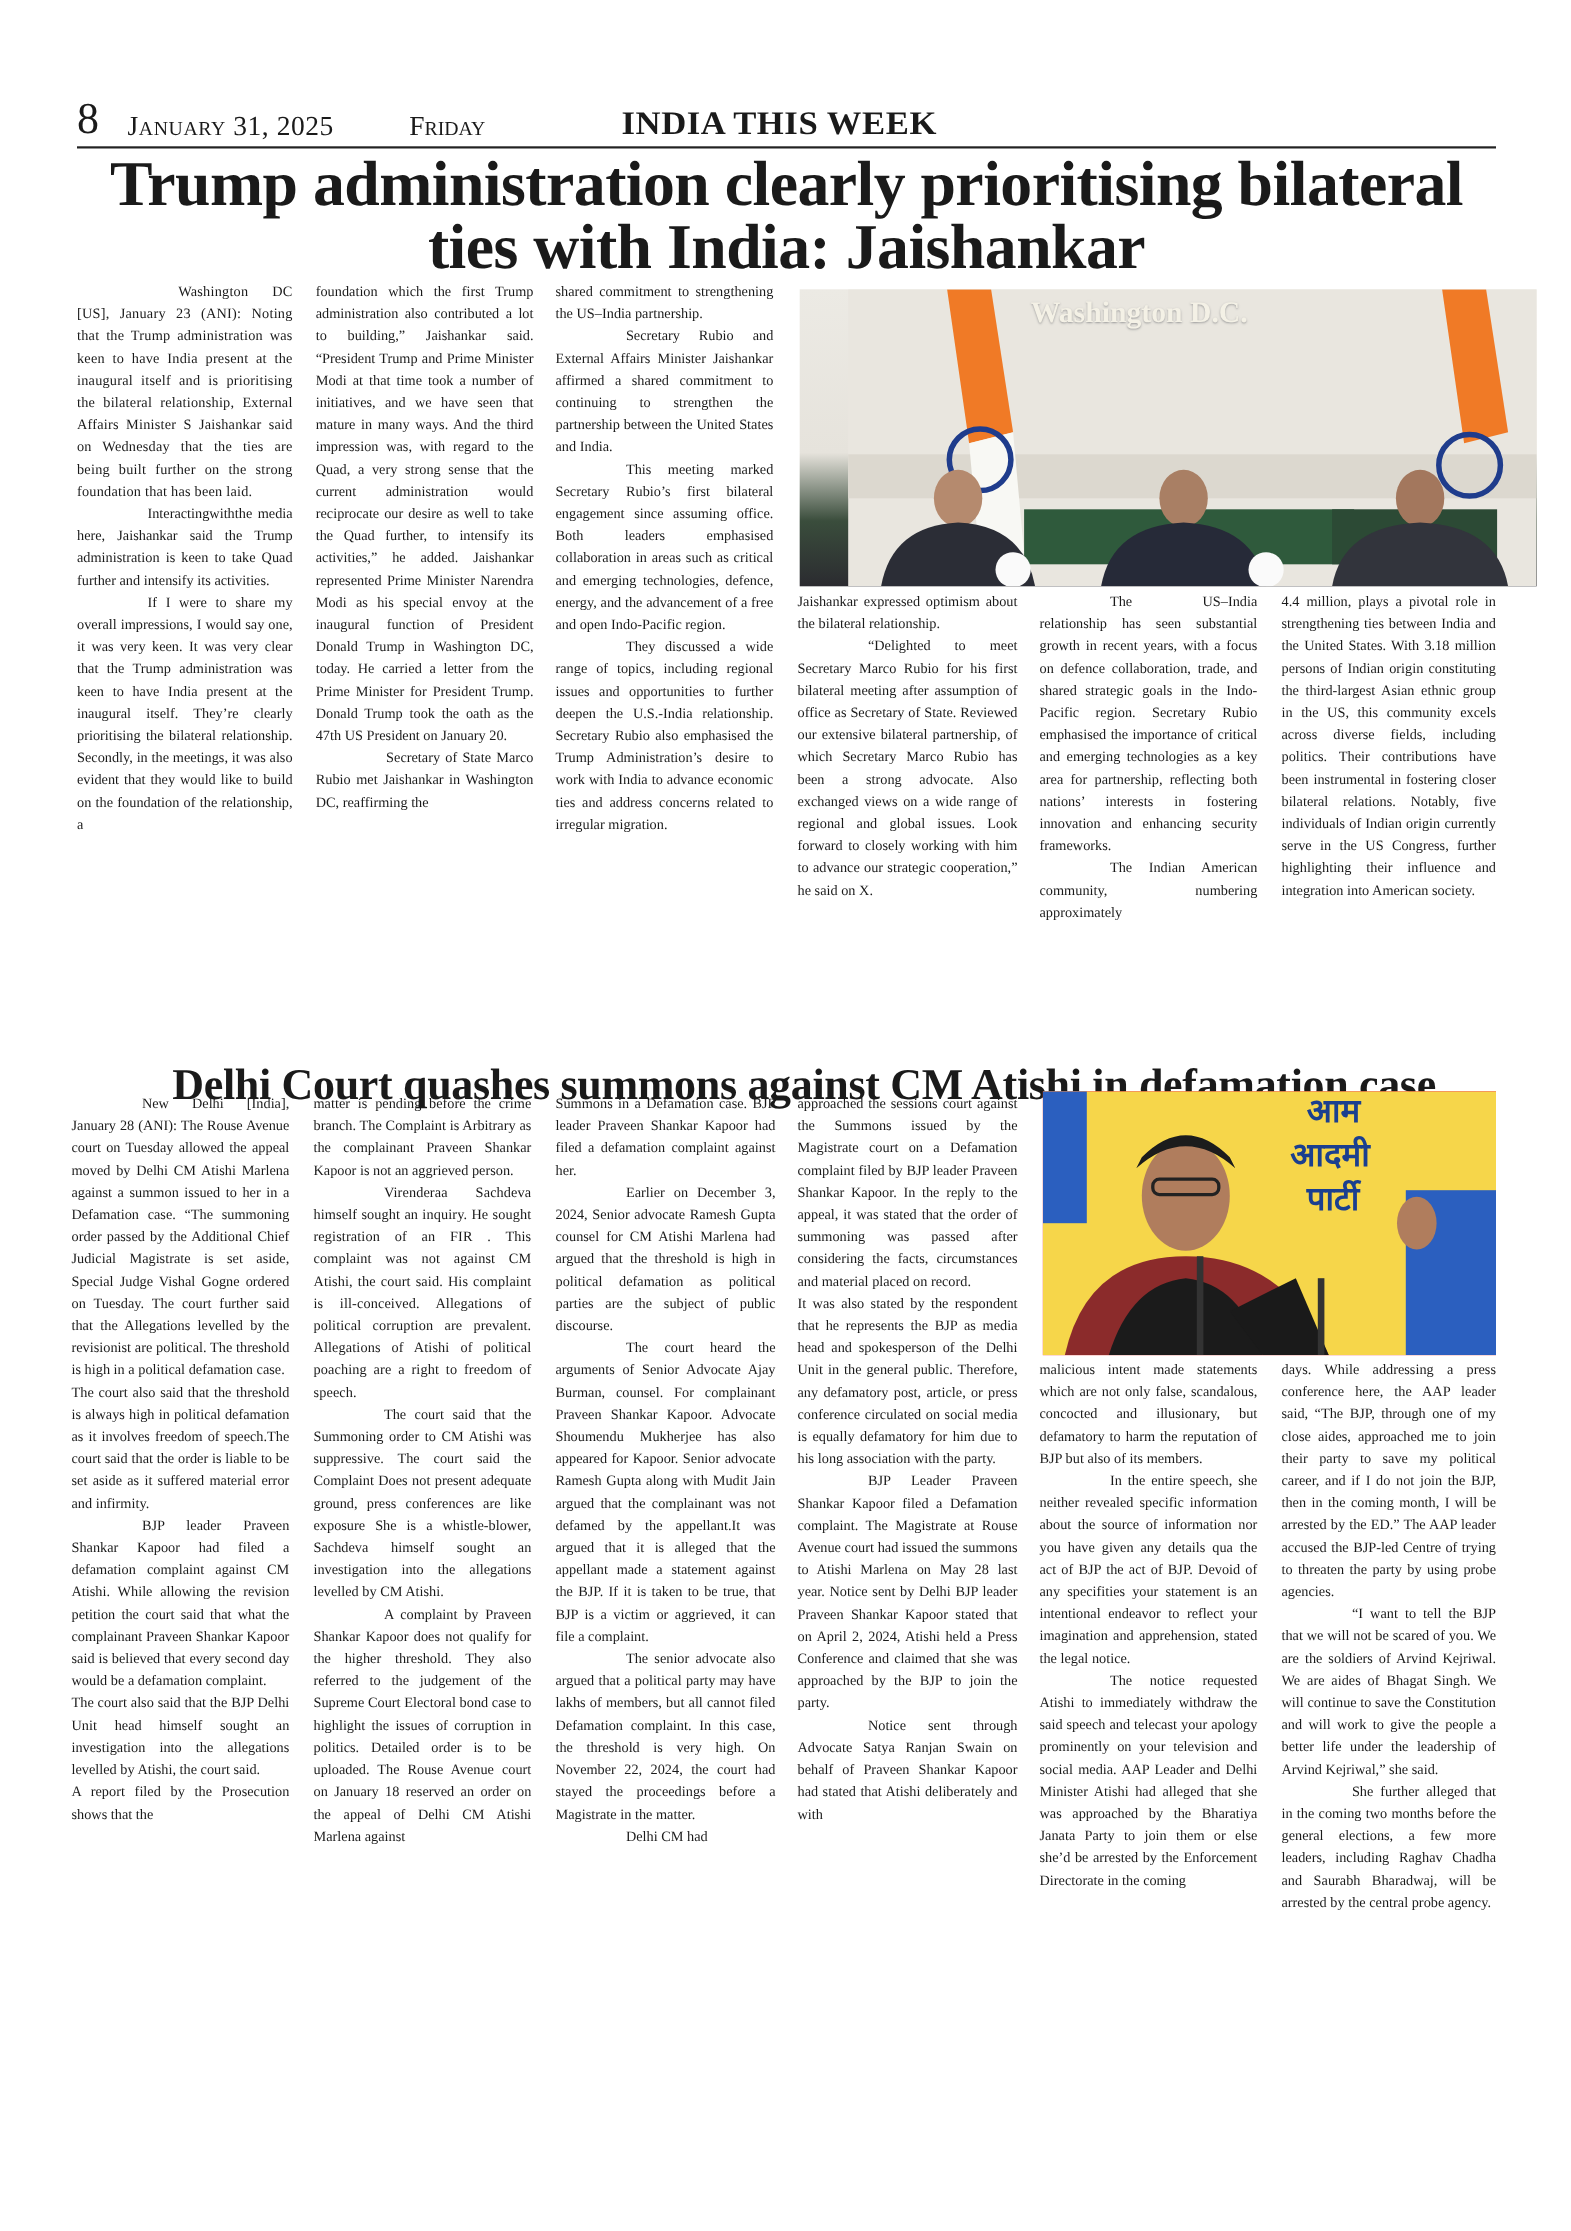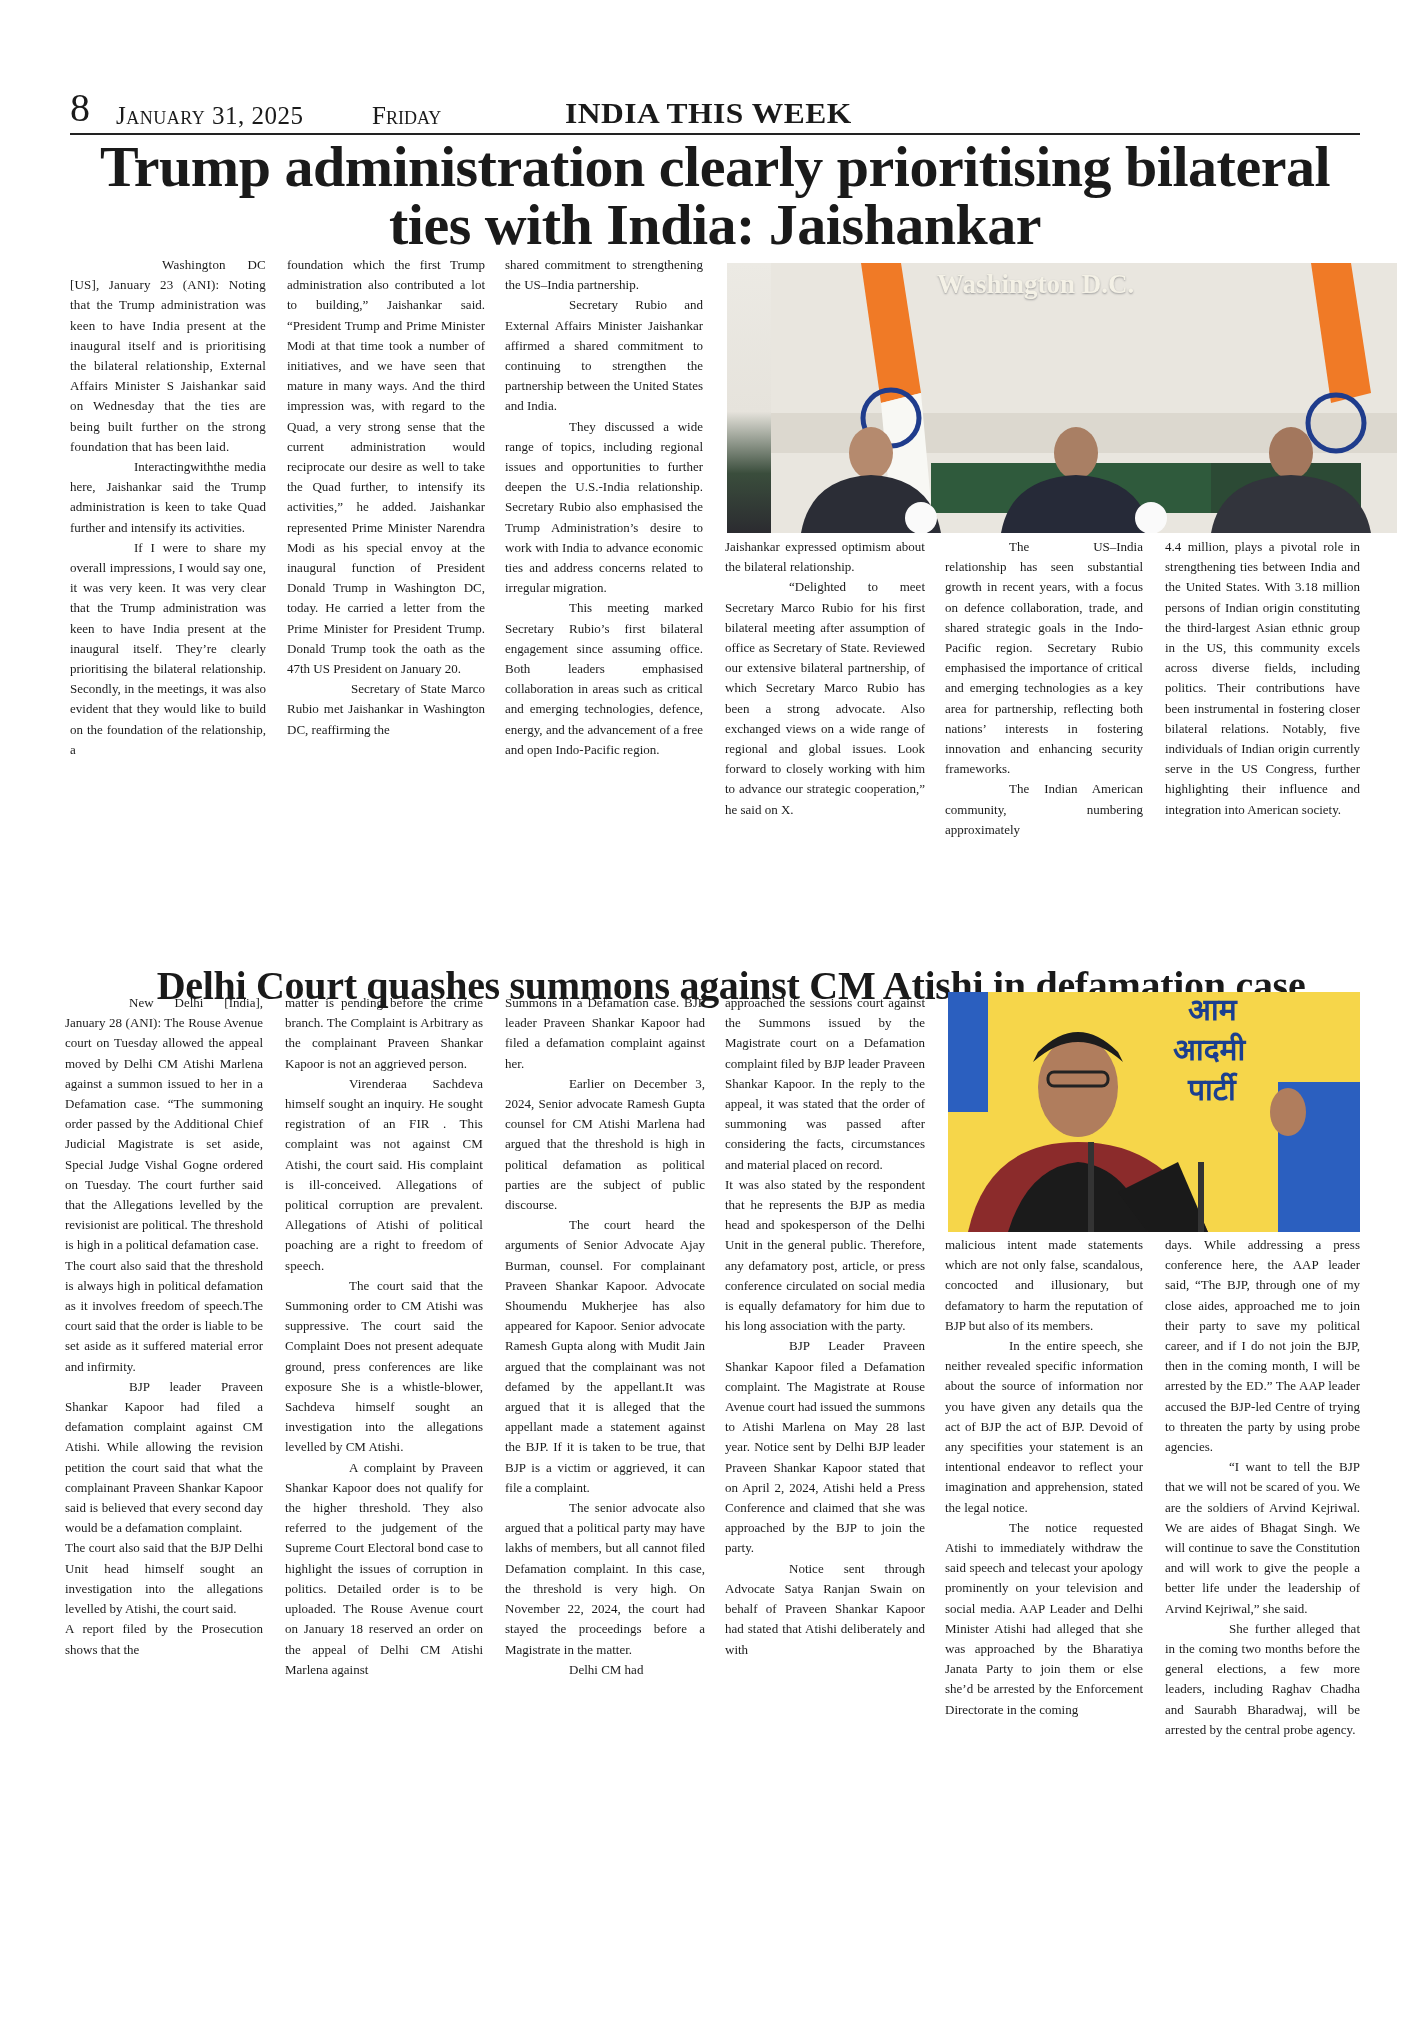--- a/index.html
+++ b/index.html
@@ -38,22 +38,22 @@
   <p class="ind">Interactingwiththe media here, Jaishankar said the Trump administration is keen to take Quad further and intensify its activities.</p>
   <p class="ind">If I were to share my overall impressions, I would say one, it was very keen. It was very clear that the Trump administration was keen to have India present at the inaugural itself. They’re clearly prioritising the bilateral relationship. Secondly, in the meetings, it was also evident that they would like to build on the foundation of the relationship, a</p>
 </div>
 <div class="col" style="left:287px;top:255px;width:198px;">
   <p>foundation which the first Trump administration also contributed a lot to building,” Jaishankar said. “President Trump and Prime Minister Modi at that time took a number of initiatives, and we have seen that mature in many ways. And the third impression was, with regard to the Quad, a very strong sense that the current administration would reciprocate our desire as well to take the Quad further, to intensify its activities,” he added. Jaishankar represented Prime Minister Narendra Modi as his special envoy at the inaugural function of President Donald Trump in Washington DC, today. He carried a letter from the Prime Minister for President Trump. Donald Trump took the oath as the 47th US President on January 20.</p>
   <p class="ind">Secretary of State Marco Rubio met Jaishankar in Washington DC, reaffirming the</p>
 </div>
 <div class="col" style="left:505px;top:255px;width:198px;">
   <p>shared commitment to strengthening the US–India partnership.</p>
   <p class="ind">Secretary Rubio and External Affairs Minister Jaishankar affirmed a shared commitment to continuing to strengthen the partnership between the United States and India.</p>
+  <p class="ind">This meeting marked Secretary Rubio’s first bilateral engagement since assuming office. Both leaders emphasised collaboration in areas such as critical and emerging technologies, defence, energy, and the advancement of a free and open Indo-Pacific region.</p>
   <p class="ind">They discussed a wide range of topics, including regional issues and opportunities to further deepen the U.S.-India relationship. Secretary Rubio also emphasised the Trump Administration’s desire to work with India to advance economic ties and address concerns related to irregular migration.</p>
-  <p class="ind">This meeting marked Secretary Rubio’s first bilateral engagement since assuming office. Both leaders emphasised collaboration in areas such as critical and emerging technologies, defence, energy, and the advancement of a free and open Indo-Pacific region.</p>
 </div>
 
 <div class="abs photo1">
   <svg width="626" height="270" viewBox="0 0 626 270">
     <rect x="0" y="0" width="626" height="270" fill="#e9e6df"></rect>
     <rect x="0" y="150" width="626" height="40" fill="#dcd8cf"></rect>
     <rect x="160" y="200" width="300" height="50" fill="#2f5a3c"></rect>
     <rect x="440" y="200" width="150" height="50" fill="#2c4a35"></rect>
 
     <polygon points="90,0 130,0 150,130 110,140" fill="#f07a26"></polygon>

